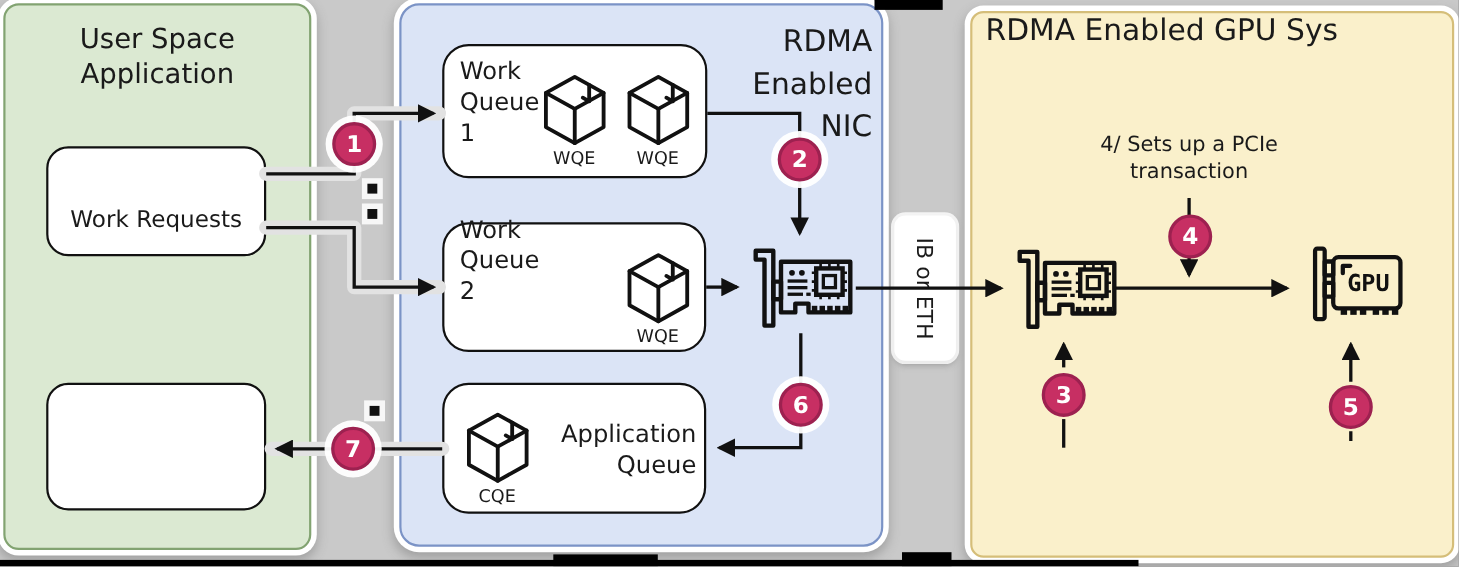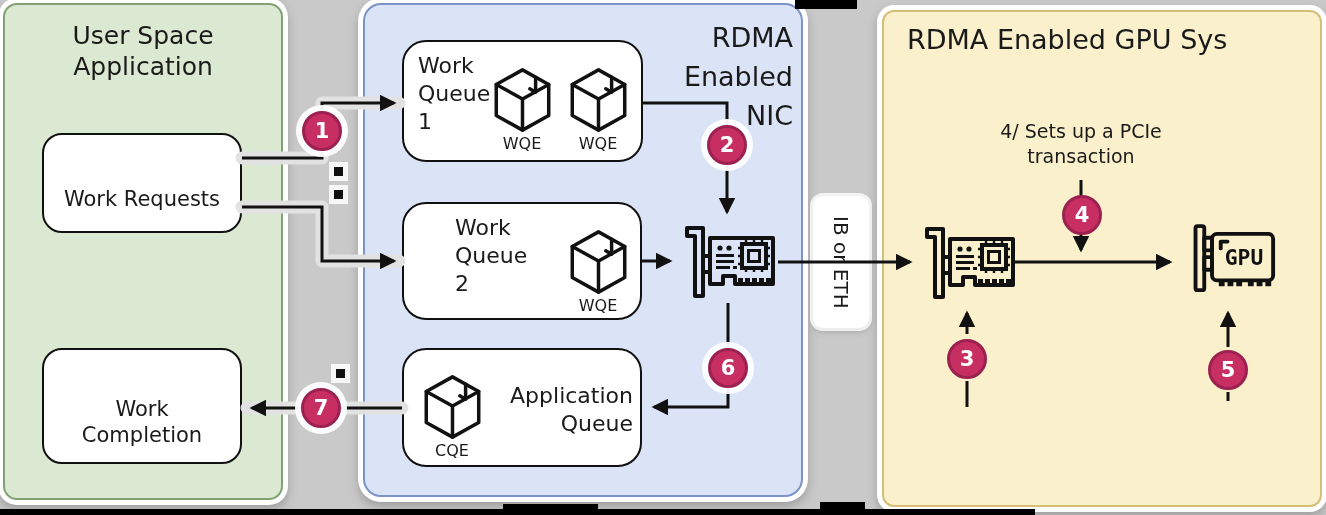--- a/index.html
+++ b/index.html
@@ -91,40 +91,39 @@
       </symbol>
     </defs>
   </svg>
 
   <div class="panel green"></div>
   <div class="panel blue"></div>
   <div class="panel yellow"></div>
 
   <div class="txt title" style="left:13px;top:20px;width:260px;">User Space Application</div>
   <div class="txt title-r" style="left:663px;top:18px;width:130px;">RDMA Enabled NIC</div>
-  <div class="txt title-l" style="left:896px;top:24px;width:420px;margin-left:11px;">RDMA Enabled GPU Sys</div>
+  <div class="txt title-l" style="left:896px;top:12px;width:420px;">RDMA Enabled GPU Sys</div>
 
   <div class="wbox" style="left:42px;top:133px;width:200px;height:100px;"></div>
   <div class="txt boxlabel" style="left:52px;top:133px;width:180px;height:100px;">Work Requests</div>
   <div class="wbox" style="left:42px;top:348px;width:200px;height:116px;"></div>
-  <div class="txt boxlabel" style="left:52px;top:348px;width:180px;height:116px;">Work Completion</div>
 
   <div class="wbox" style="left:402px;top:40px;width:241px;height:122px;border-radius:24px;"></div>
   <div class="txt qlabel" style="left:418px;top:52px;width:90px;">Work Queue 1</div>
   <svg class="icon" style="left:492px;top:66px;" width="61" height="68">
       <use href="#pkg"></use>
     </svg>
   <div class="txt tag" style="left:487px;top:134px;width:70px;">WQE</div>
   <svg class="icon" style="left:568px;top:66px;" width="61" height="68">
       <use href="#pkg"></use>
     </svg>
   <div class="txt tag" style="left:563px;top:134px;width:70px;">WQE</div>
 
   <div class="wbox" style="left:402px;top:202px;width:240px;height:118px;border-radius:24px;"></div>
-  <div class="txt qlabel" style="left:418px;top:214px;width:90px;margin-left:37px;">Work Queue 2</div>
+  <div class="txt qlabel" style="left:418px;top:196px;width:90px;">Work Queue 2</div>
   <svg class="icon" style="left:568px;top:228px;" width="61" height="68">
       <use href="#pkg"></use>
     </svg>
   <div class="txt tag" style="left:563px;top:296px;width:70px;">WQE</div>
 
   <div class="wbox" style="left:402px;top:348px;width:240px;height:119px;border-radius:24px;"></div>
   <svg class="icon" style="left:422px;top:373px;" width="61" height="68">
       <use href="#pkg"></use>
     </svg>
   <div class="txt tag" style="left:417px;top:441px;width:70px;">CQE</div>

